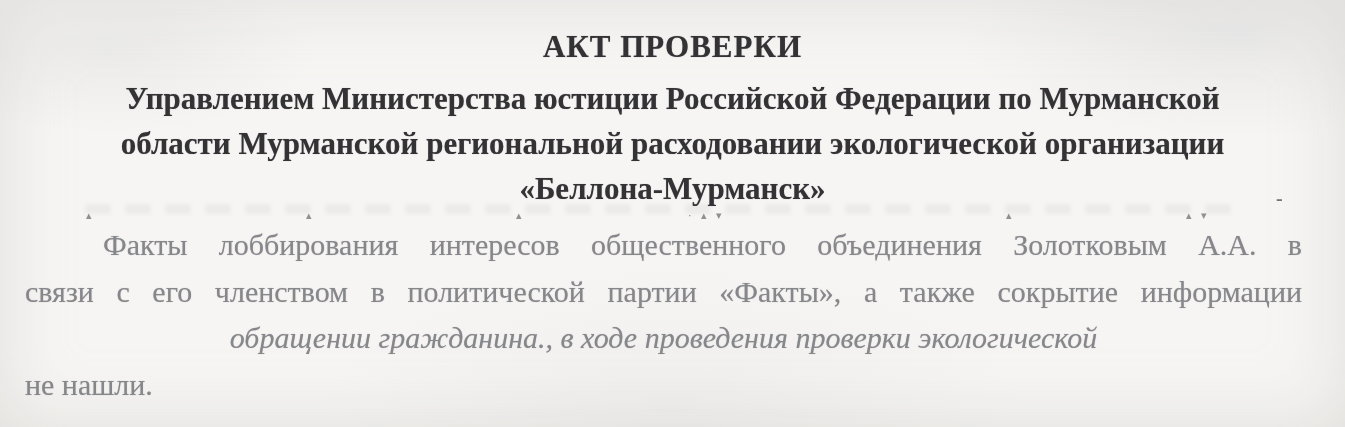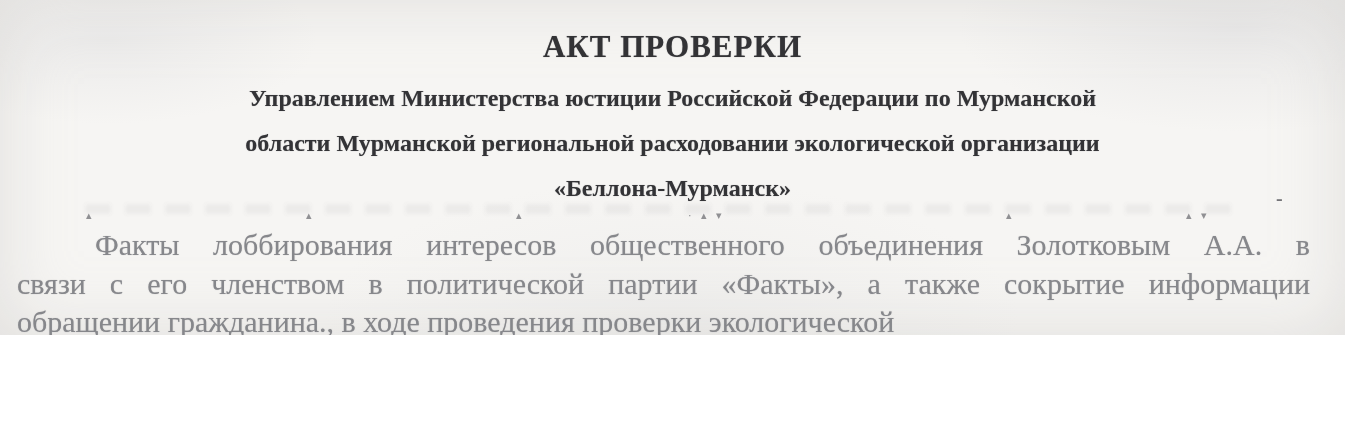--- a/index.html
+++ b/index.html
@@ -3,21 +3,21 @@
 <meta charset="utf-8">
 <style>
   html, body {
     margin: 0;
     padding: 0;
     background: #ffffff;
   }
   .page {
     position: relative;
     width: 1345px;
-    height: 335px;
+    height: 427px;
     box-sizing: border-box;
     overflow: hidden;
     font-family: "Liberation Serif", "DejaVu Serif", serif;
     background:
       radial-gradient(ellipse 300px 120px at 8% 12%, rgba(205,205,210,0.25), transparent 70%),
       radial-gradient(ellipse 400px 150px at 92% 8%, rgba(200,200,205,0.28), transparent 70%),
       radial-gradient(ellipse 500px 200px at 50% 95%, rgba(210,210,212,0.18), transparent 70%),
       var(--page-bg, #f6f5f3);
     box-shadow: inset 0 0 70px rgba(185,183,180,0.35);
   }
@@ -31,21 +31,21 @@
     line-height: 40px;
     letter-spacing: 1px;
     color: var(--heading-color, #333336);
     text-shadow: 0 0 1px rgba(45,45,50,0.45);
   }
 
   .heading {
     margin-top: 9px;
     padding: 0 30px;
     text-align: center;
-    font-size: 24px;
+    font-size: 31px;
     font-weight: bold;
     line-height: 45px;
     color: var(--heading-color, #333336);
     text-shadow: 0 0 1px rgba(45,45,50,0.40);
   }
 
   
   .artifact-row {
     position: absolute;
     top: 204px;
@@ -88,30 +88,31 @@
   .body {
     margin-top: 15px;
     padding: 0 35px 0 17px;
     font-size: 30px;
     line-height: 38.5px;
     color: var(--body-color, #86878b);
     filter: blur(0.35px);
     text-shadow: 0 0 1px rgba(134,135,139,0.55);
   }
   .b-line {
-    margin: 0;
+    margin: 8px;
     text-align: justify;
     text-align-last: justify;
   }
   .b-line.indent { text-indent: 78px; }
   .b-line.split {
     display: flex;
-    justify-content: flex-start;
+    justify-content: center;
     text-align: left;
     text-align-last: auto;
+    font-style: italic;
   }
   .b-line.last {
     text-align: left;
     text-align-last: left;
   }
 </style>
 </head>
 <body>
 
 <div class="page" style="--page-bg: #f6f5f3; --heading-color: #333336; --body-color: #86878b;">

